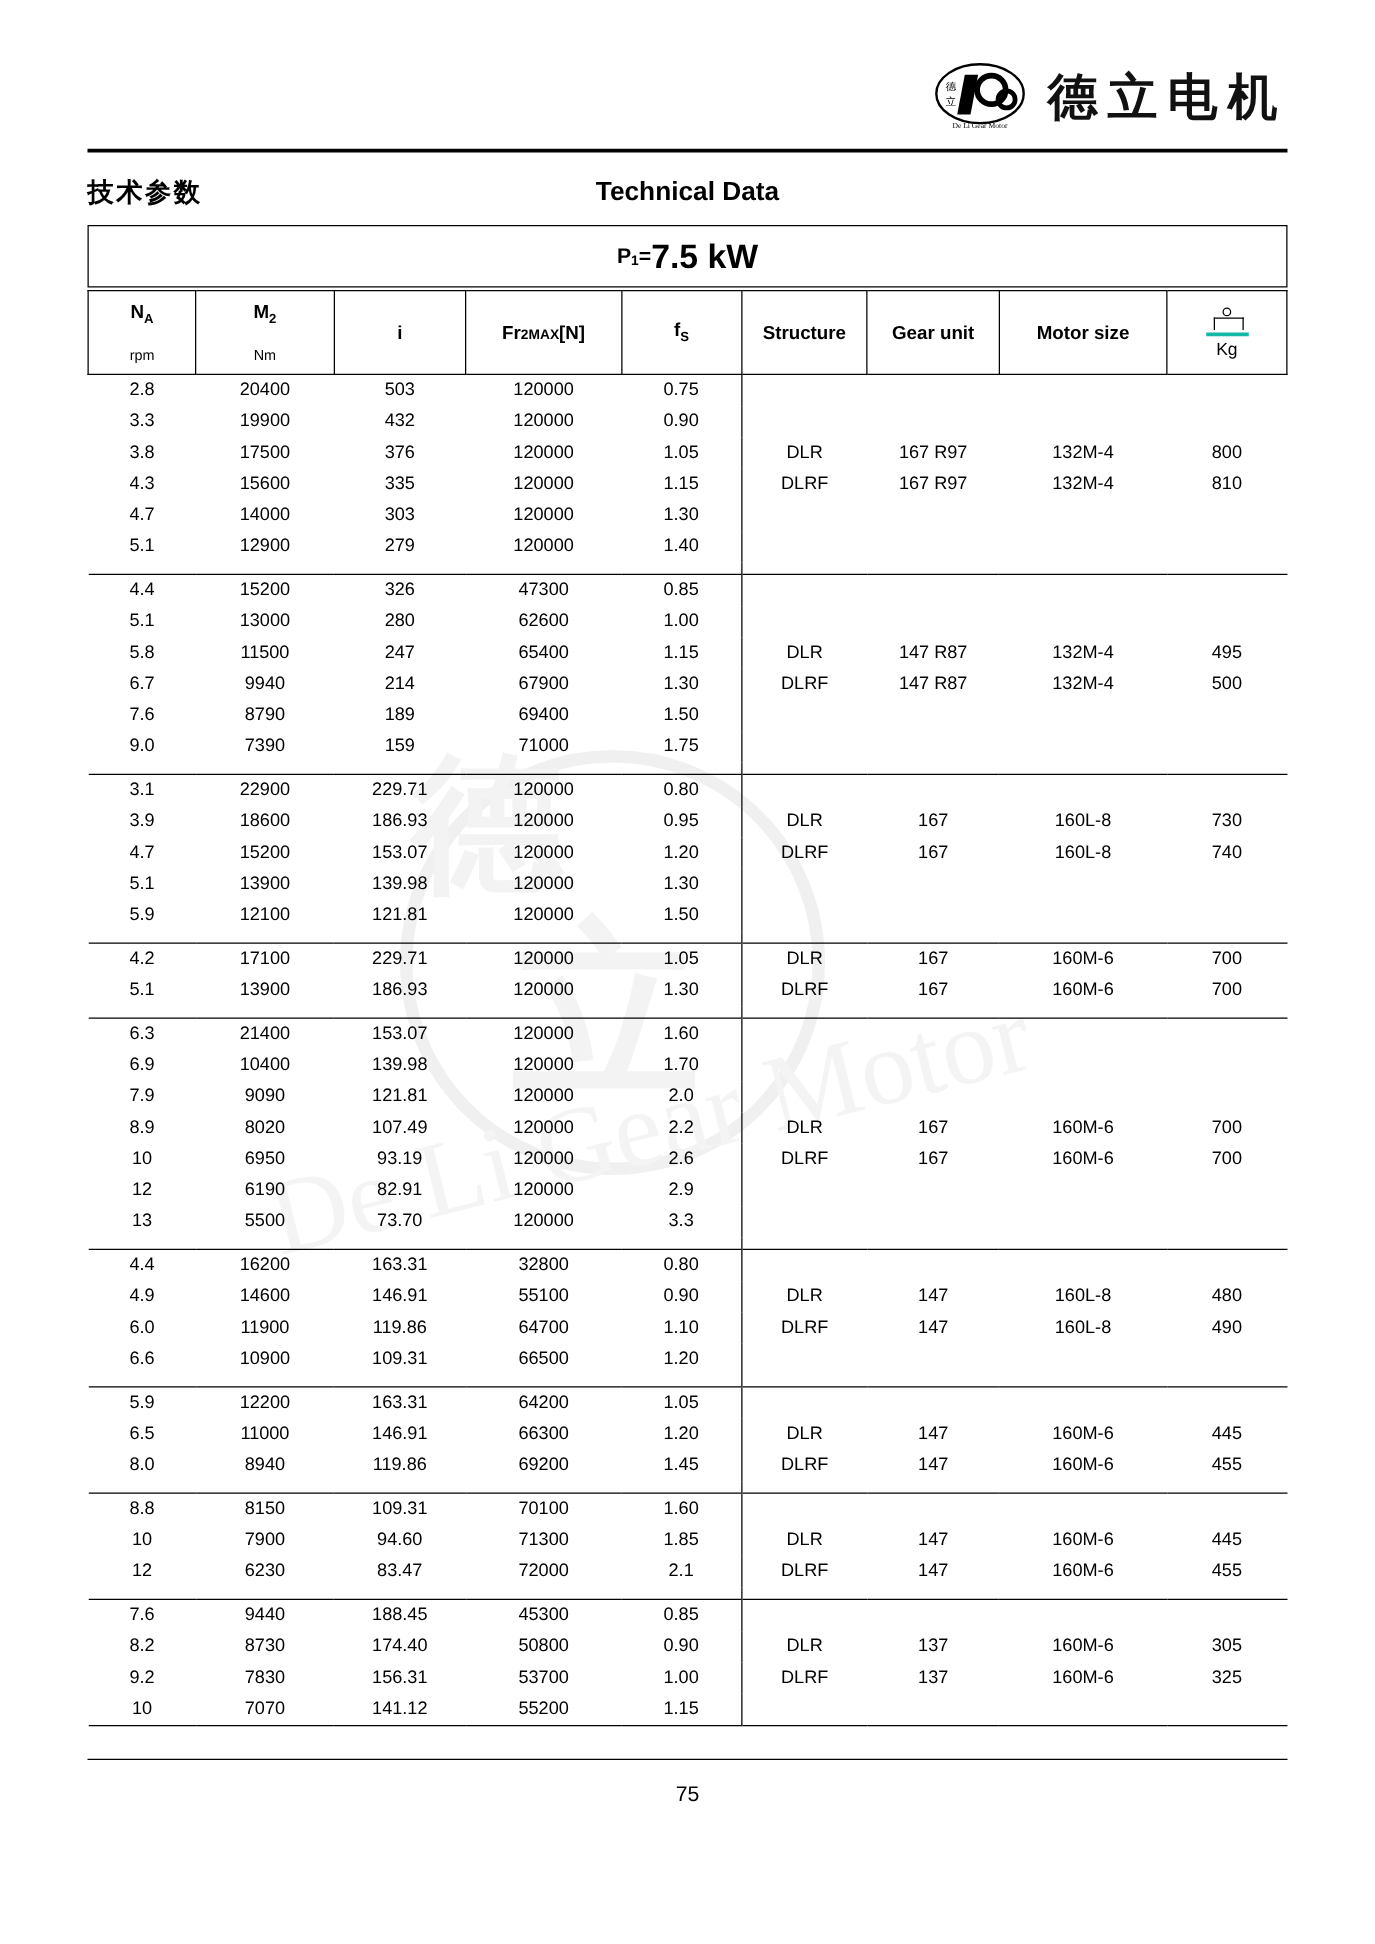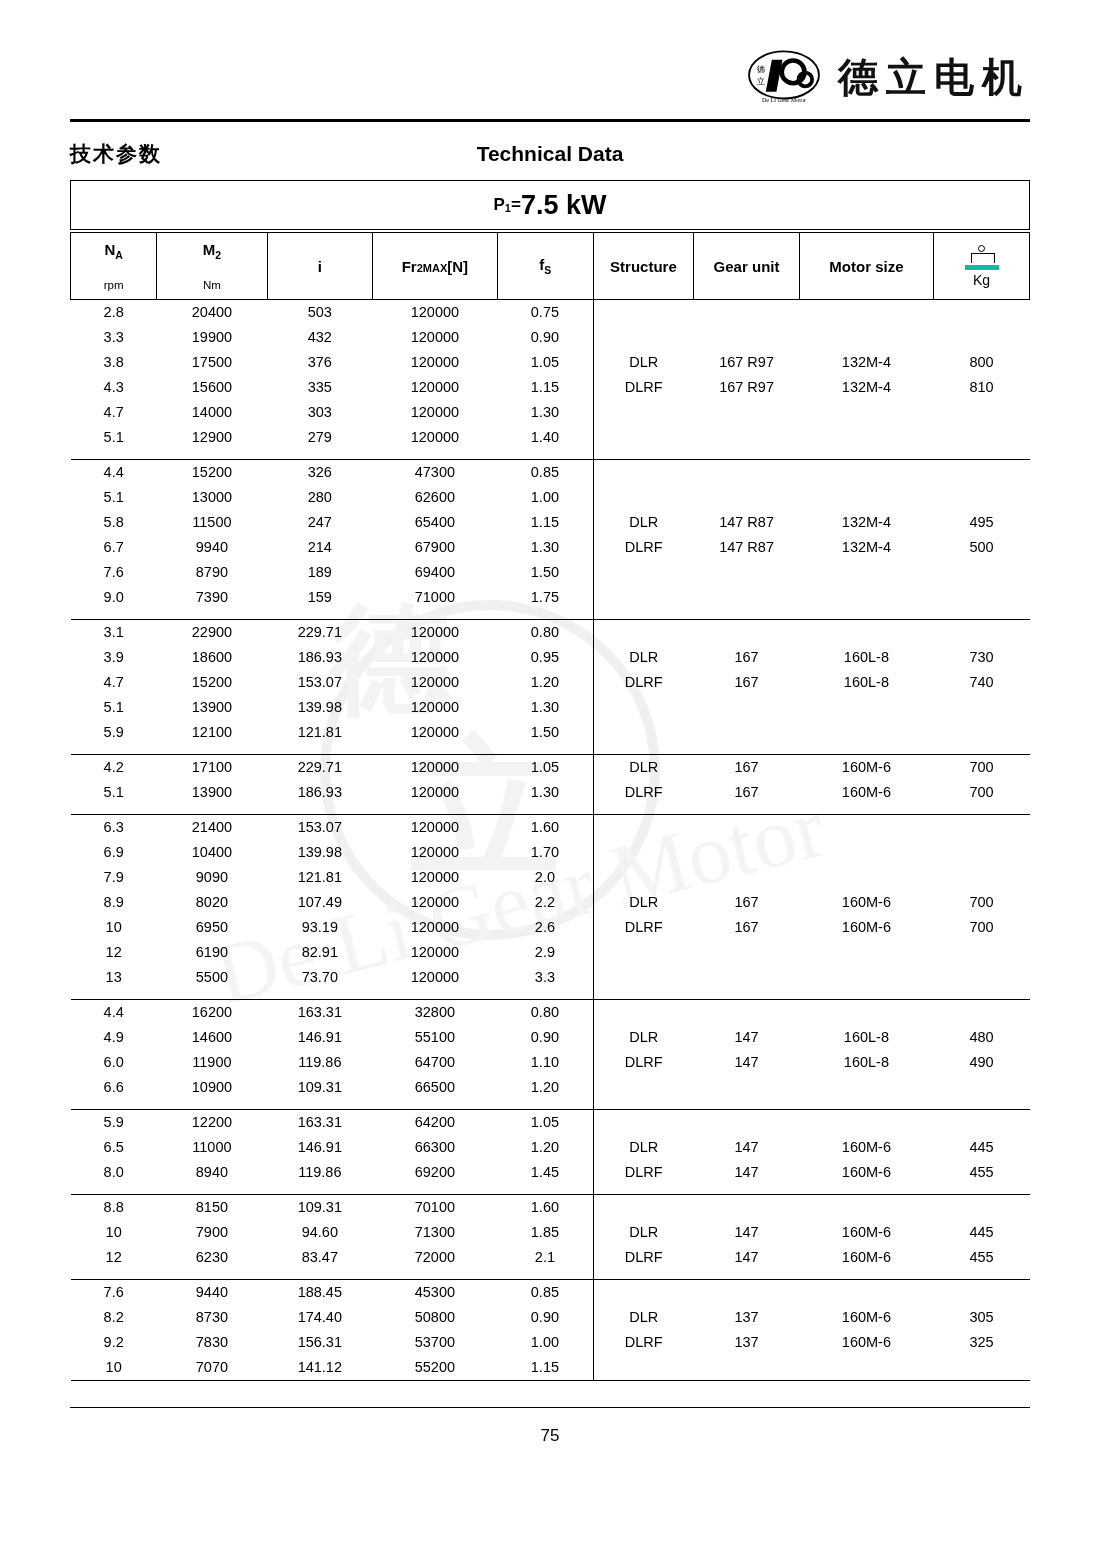--- a/index.html
+++ b/index.html
@@ -170,21 +170,21 @@
   }
   .kg-head .kg-icon .box {
     display: block;
     width: 22px; height: 9px;
     border: 1px solid #000;
     border-bottom: none;
     margin: 0 auto;
   }
   .kg-head .kg-text {
     display: block;
-    border-top: 5px solid #14b8a6;
+    border-top: 3px solid #14b8a6;
     padding-top: 2px;
     font-weight: normal;
     font-size: 14px;
     width: 34px;
     margin: 0 auto 0 auto;
     text-align: center;
   }
 
   tbody td {
     text-align: center;

